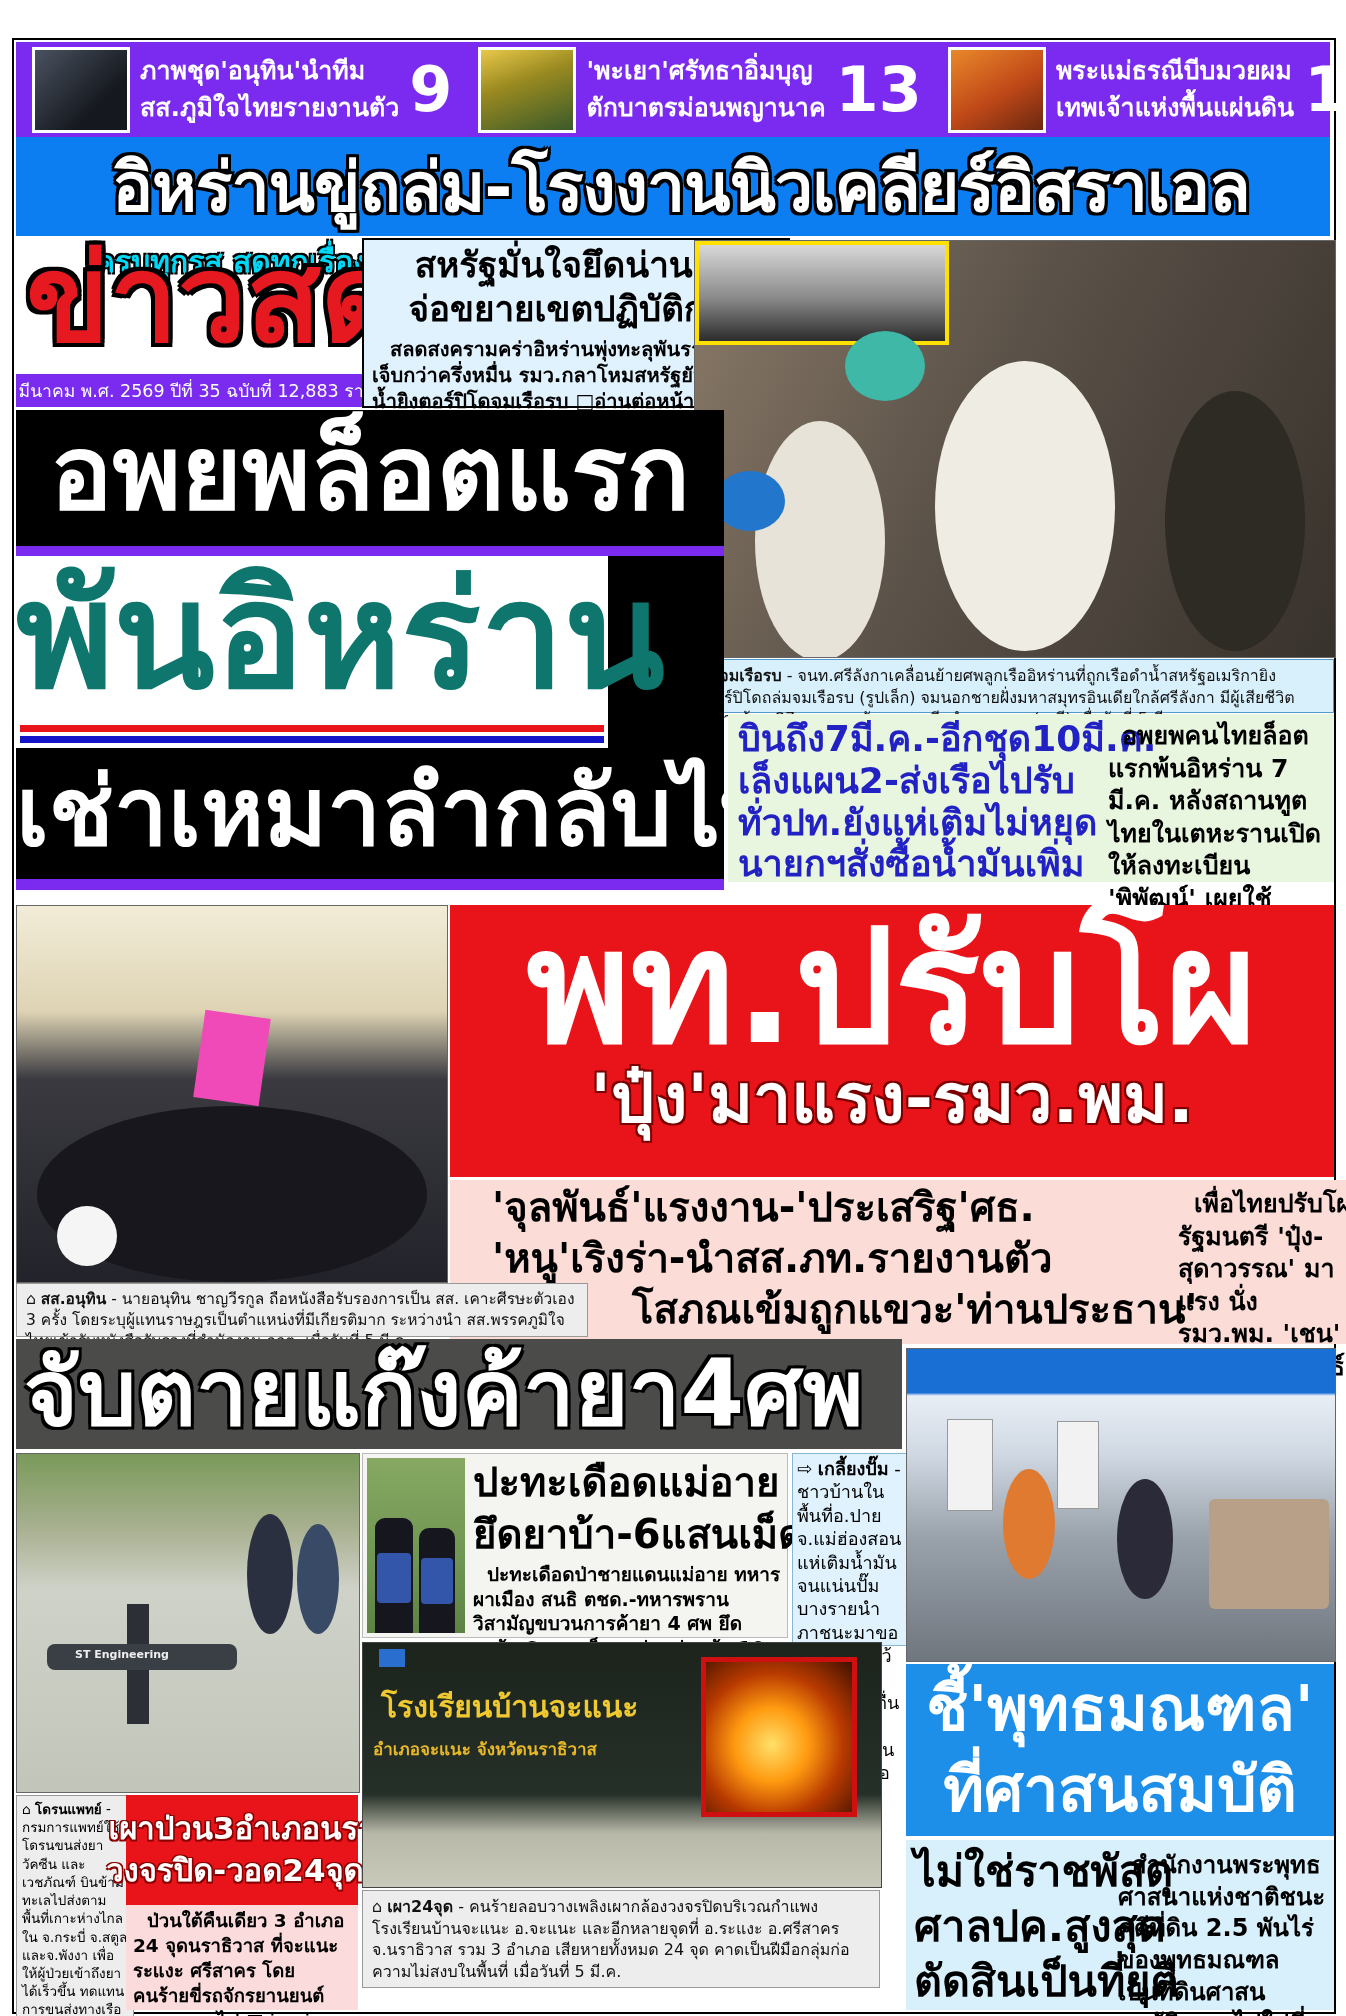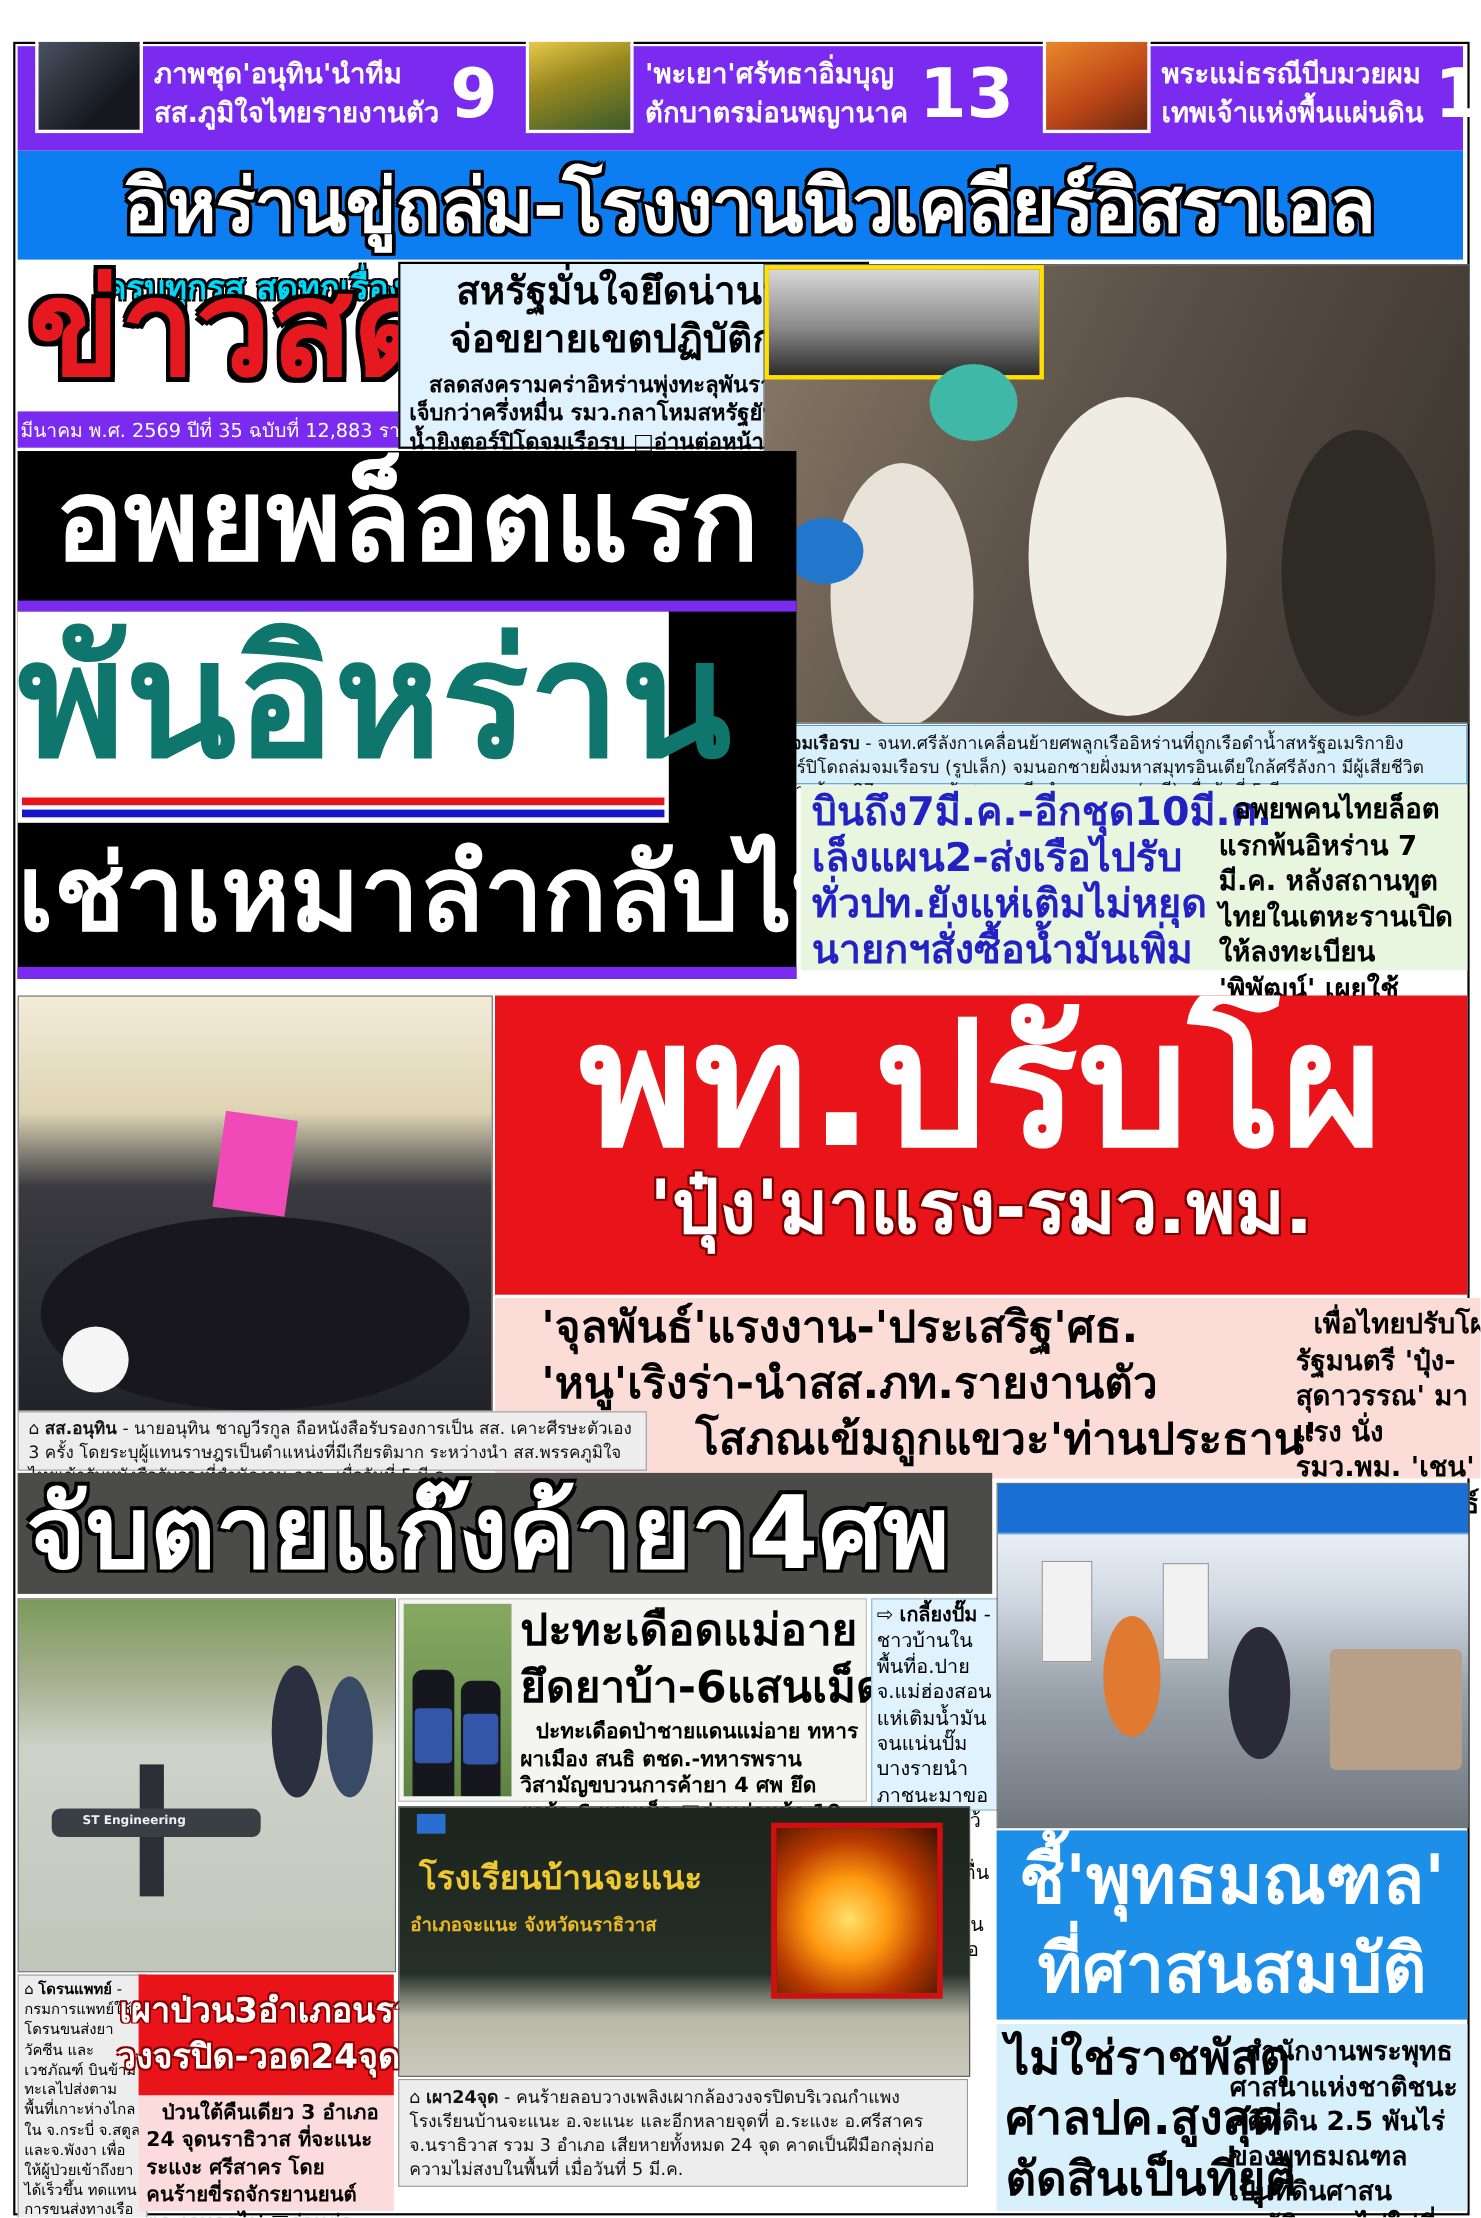--- a/index.html
+++ b/index.html
@@ -2,21 +2,21 @@
 <html><head>
 <meta charset="utf-8">
 <style>
   html,body{margin:0;padding:0;background:#fff;}
   .page{position:relative;width:1346px;height:2016px;background:#fff;overflow:hidden;
         font-family:"DejaVu Sans","Liberation Sans",sans-serif;}
   .abs{position:absolute;}
   .frame{left:12px;top:38px;width:1320px;height:1972px;border:2px solid #000;}
   
   .teaser-bar{left:16px;top:42px;width:1314px;height:95px;background:#7b2bf0;display:flex;}
-  .teaser{flex:1;display:flex;align-items:flex-end;padding:16px 6px;}
+  .teaser{flex:1;display:flex;align-items:center;padding:16px 6px;}
   .t-photo{width:92px;height:80px;border:3px solid #fff;margin:0 10px;flex:none;}
   .tp1{background:linear-gradient(135deg,#4a5260,#15181e 70%);}
   .tp2{background:linear-gradient(160deg,#e8c84a,#9a8a20 40%,#3a5a2a);}
   .tp3{background:linear-gradient(150deg,#e8882a,#c04818 55%,#6a2810);}
   .t-text{color:#fff;font-weight:bold;font-size:25px;line-height:1.45;white-space:nowrap;}
   .t-page{color:#fff;font-weight:bold;font-size:62px;margin-left:10px;margin-right:4px;}
   
   .banner{left:16px;top:137px;width:1314px;height:99px;background:#0d7ef2;display:flex;align-items:center;justify-content:center;}
   .banner-h{color:#fff;font-weight:900;font-size:68px;letter-spacing:-1px;white-space:nowrap;
     text-shadow:-3px -3px 0 #000,3px -3px 0 #000,-3px 3px 0 #000,3px 3px 0 #000,0 -3px 0 #000,0 3px 0 #000,-3px 0 0 #000,3px 0 0 #000;margin-left:16px;}

